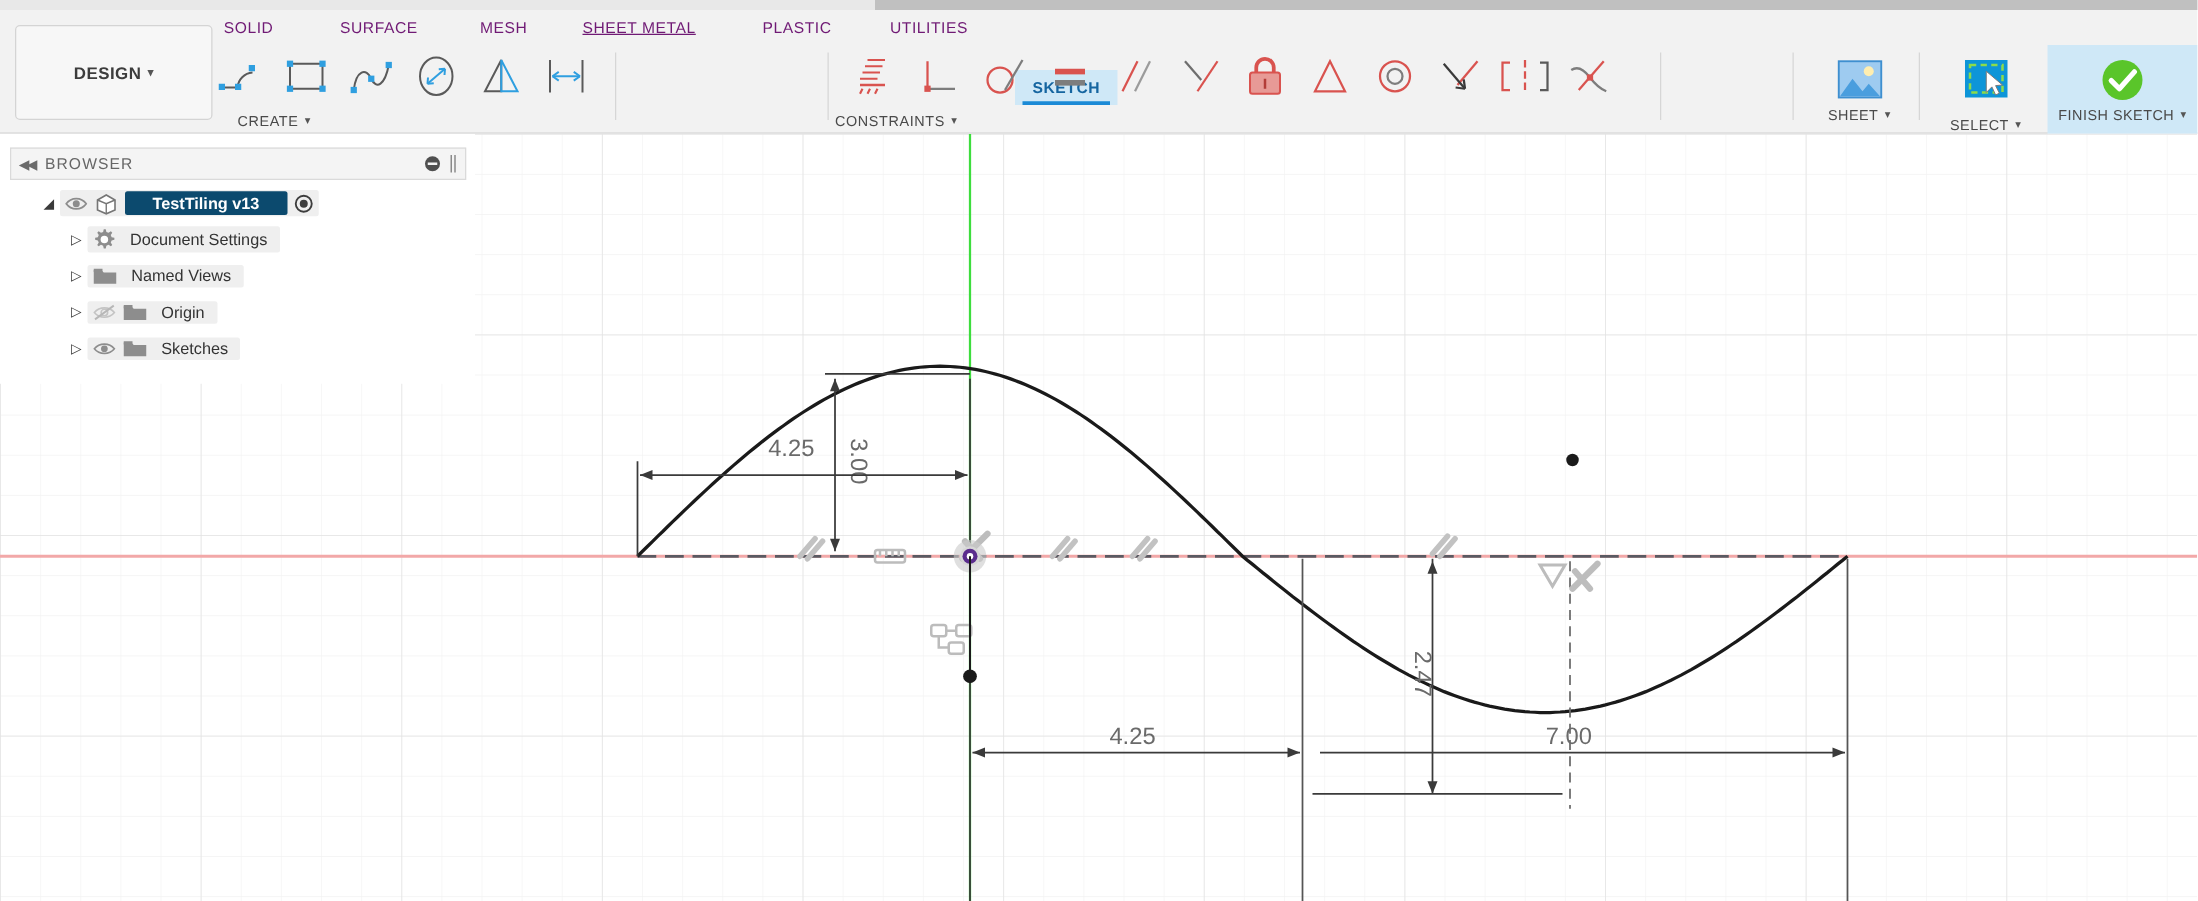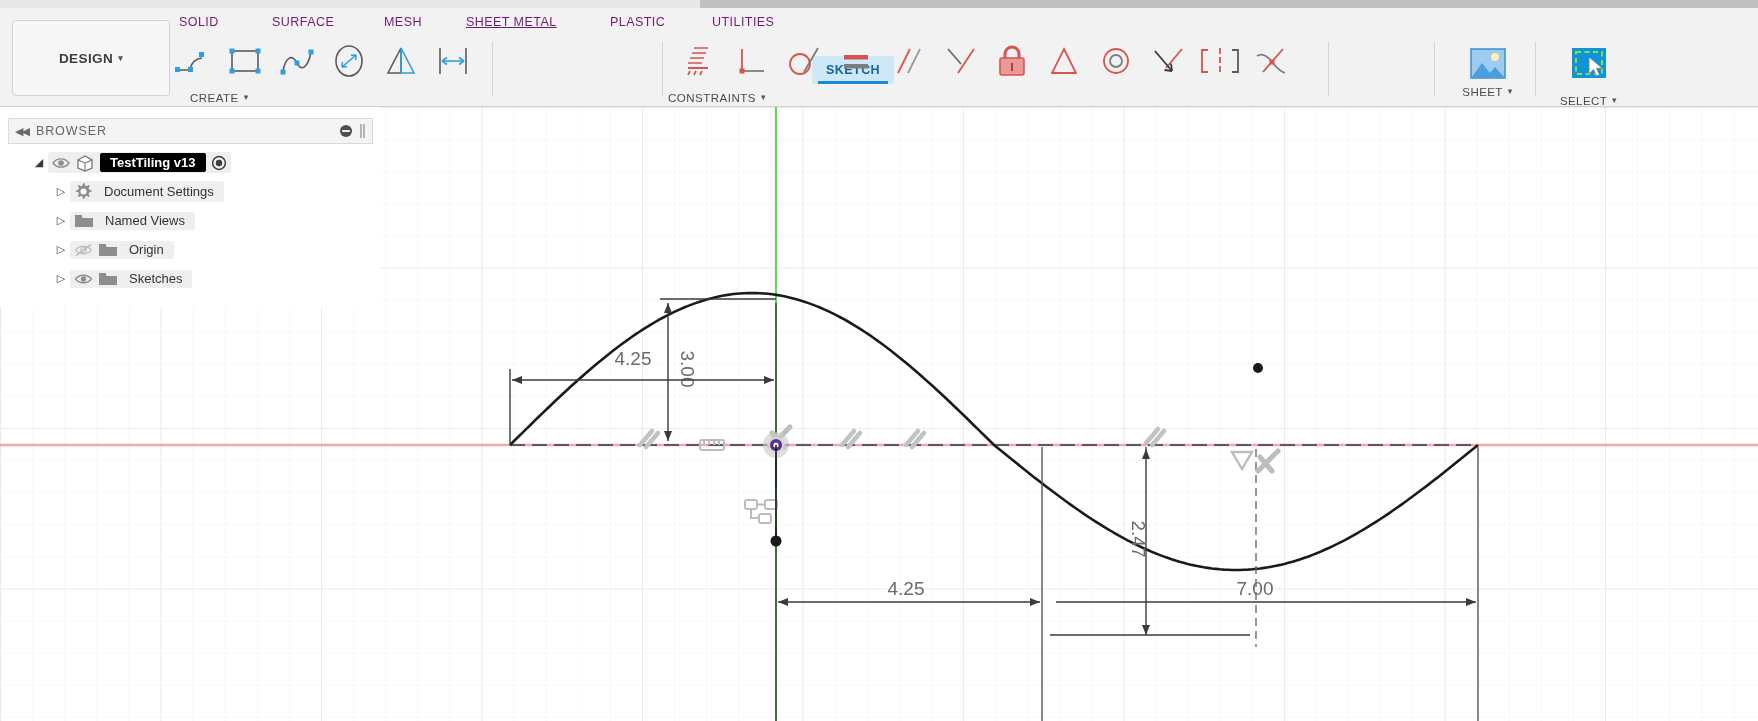--- a/index.html
+++ b/index.html
@@ -72,21 +72,21 @@
   }
   .browser-head .title { font-size:12.5px; color:#666; letter-spacing:.9px; }
   .collapse-arrows { font-size:11px; color:#6a6a6a; letter-spacing:-2px; }
   .browser-head .right { margin-left:auto; display:flex; align-items:center; gap:6px; }
 
   .tree { position:absolute; left:8px; top:148px; width:365px; }
   .trow { display:flex; align-items:center; height:29px; font-size:13px; color:#333; }
   .trow .tw { display:flex; align-items:center; background:#efefef; border-radius:2px; padding:1px 4px; gap:5px;}
   .trow .lbl { padding:0 6px; white-space:nowrap; }
   .trow.root .namechip {
-    background:#000000; color:#fff; font-weight:bold; padding:2px 10px; border-radius:2px;
+    background:#0c4a6e; color:#fff; font-weight:bold; padding:2px 22px; border-radius:2px;
   }
   .expander { width:18px; text-align:center; color:#3a3a3a; font-size:11px; }
 
   
   .canvas {
     position:absolute; left:0; top:107px; width:1758px; height:614px;
     background:#ffffff; overflow:hidden;
   }
   .gridlayer { position:absolute; inset:0; }
   .browser-overlay-bg { position:absolute; left:0; top:0; width:380px; height:200px; background:#fff; }
@@ -288,20 +288,33 @@
             <rect x="7" y="7" width="26" height="22" fill="none" stroke="#8cdc4a" stroke-width="2" stroke-dasharray="5 3.5"></rect>
             <path d="M20 12 L20 29 L24.5 24.5 L27.5 31 L30.5 29.5 L27.5 23.5 L33 23 Z" fill="#ffffff" stroke="#7a7a7a" stroke-width="0.8"></path>
           </svg>
         </div>
         <div class="cap">
           <span>SELECT</span><span class="caret">▾</span>
         </div>
       </div>
     </div>
 
+    <div class="panel finish" style="left:1638px; width:120px;">
+      <div class="bigbtn" style="margin:0 auto; width:120px;">
+        <div class="glyph">
+          <svg width="40" height="40" viewBox="0 0 40 40">
+            <circle cx="20" cy="20" r="16" fill="#5ac52a"></circle>
+            <path d="M11 20.5 L17.5 27 L29.5 13.5" fill="none" stroke="#ffffff" stroke-width="4.2" stroke-linecap="round" stroke-linejoin="round"></path>
+          </svg>
+        </div>
+        <div class="cap">
+          <span>FINISH SKETCH</span><span class="caret">▾</span>
+        </div>
+      </div>
+    </div>
   </div>
 
   <div class="canvas">
     <svg width="1758" height="614" viewBox="0 0 1758 614" class="gridlayer">
 
       <defs>
         <pattern id="gmin" width="32.1" height="32.1" patternUnits="userSpaceOnUse">
           <path d="M32.1 0 L0 0 0 32.1" fill="none" stroke="#f2f2f2" stroke-width="1"></path>
         </pattern>
         <pattern id="gmaj" width="160.5" height="160.5" patternUnits="userSpaceOnUse">

